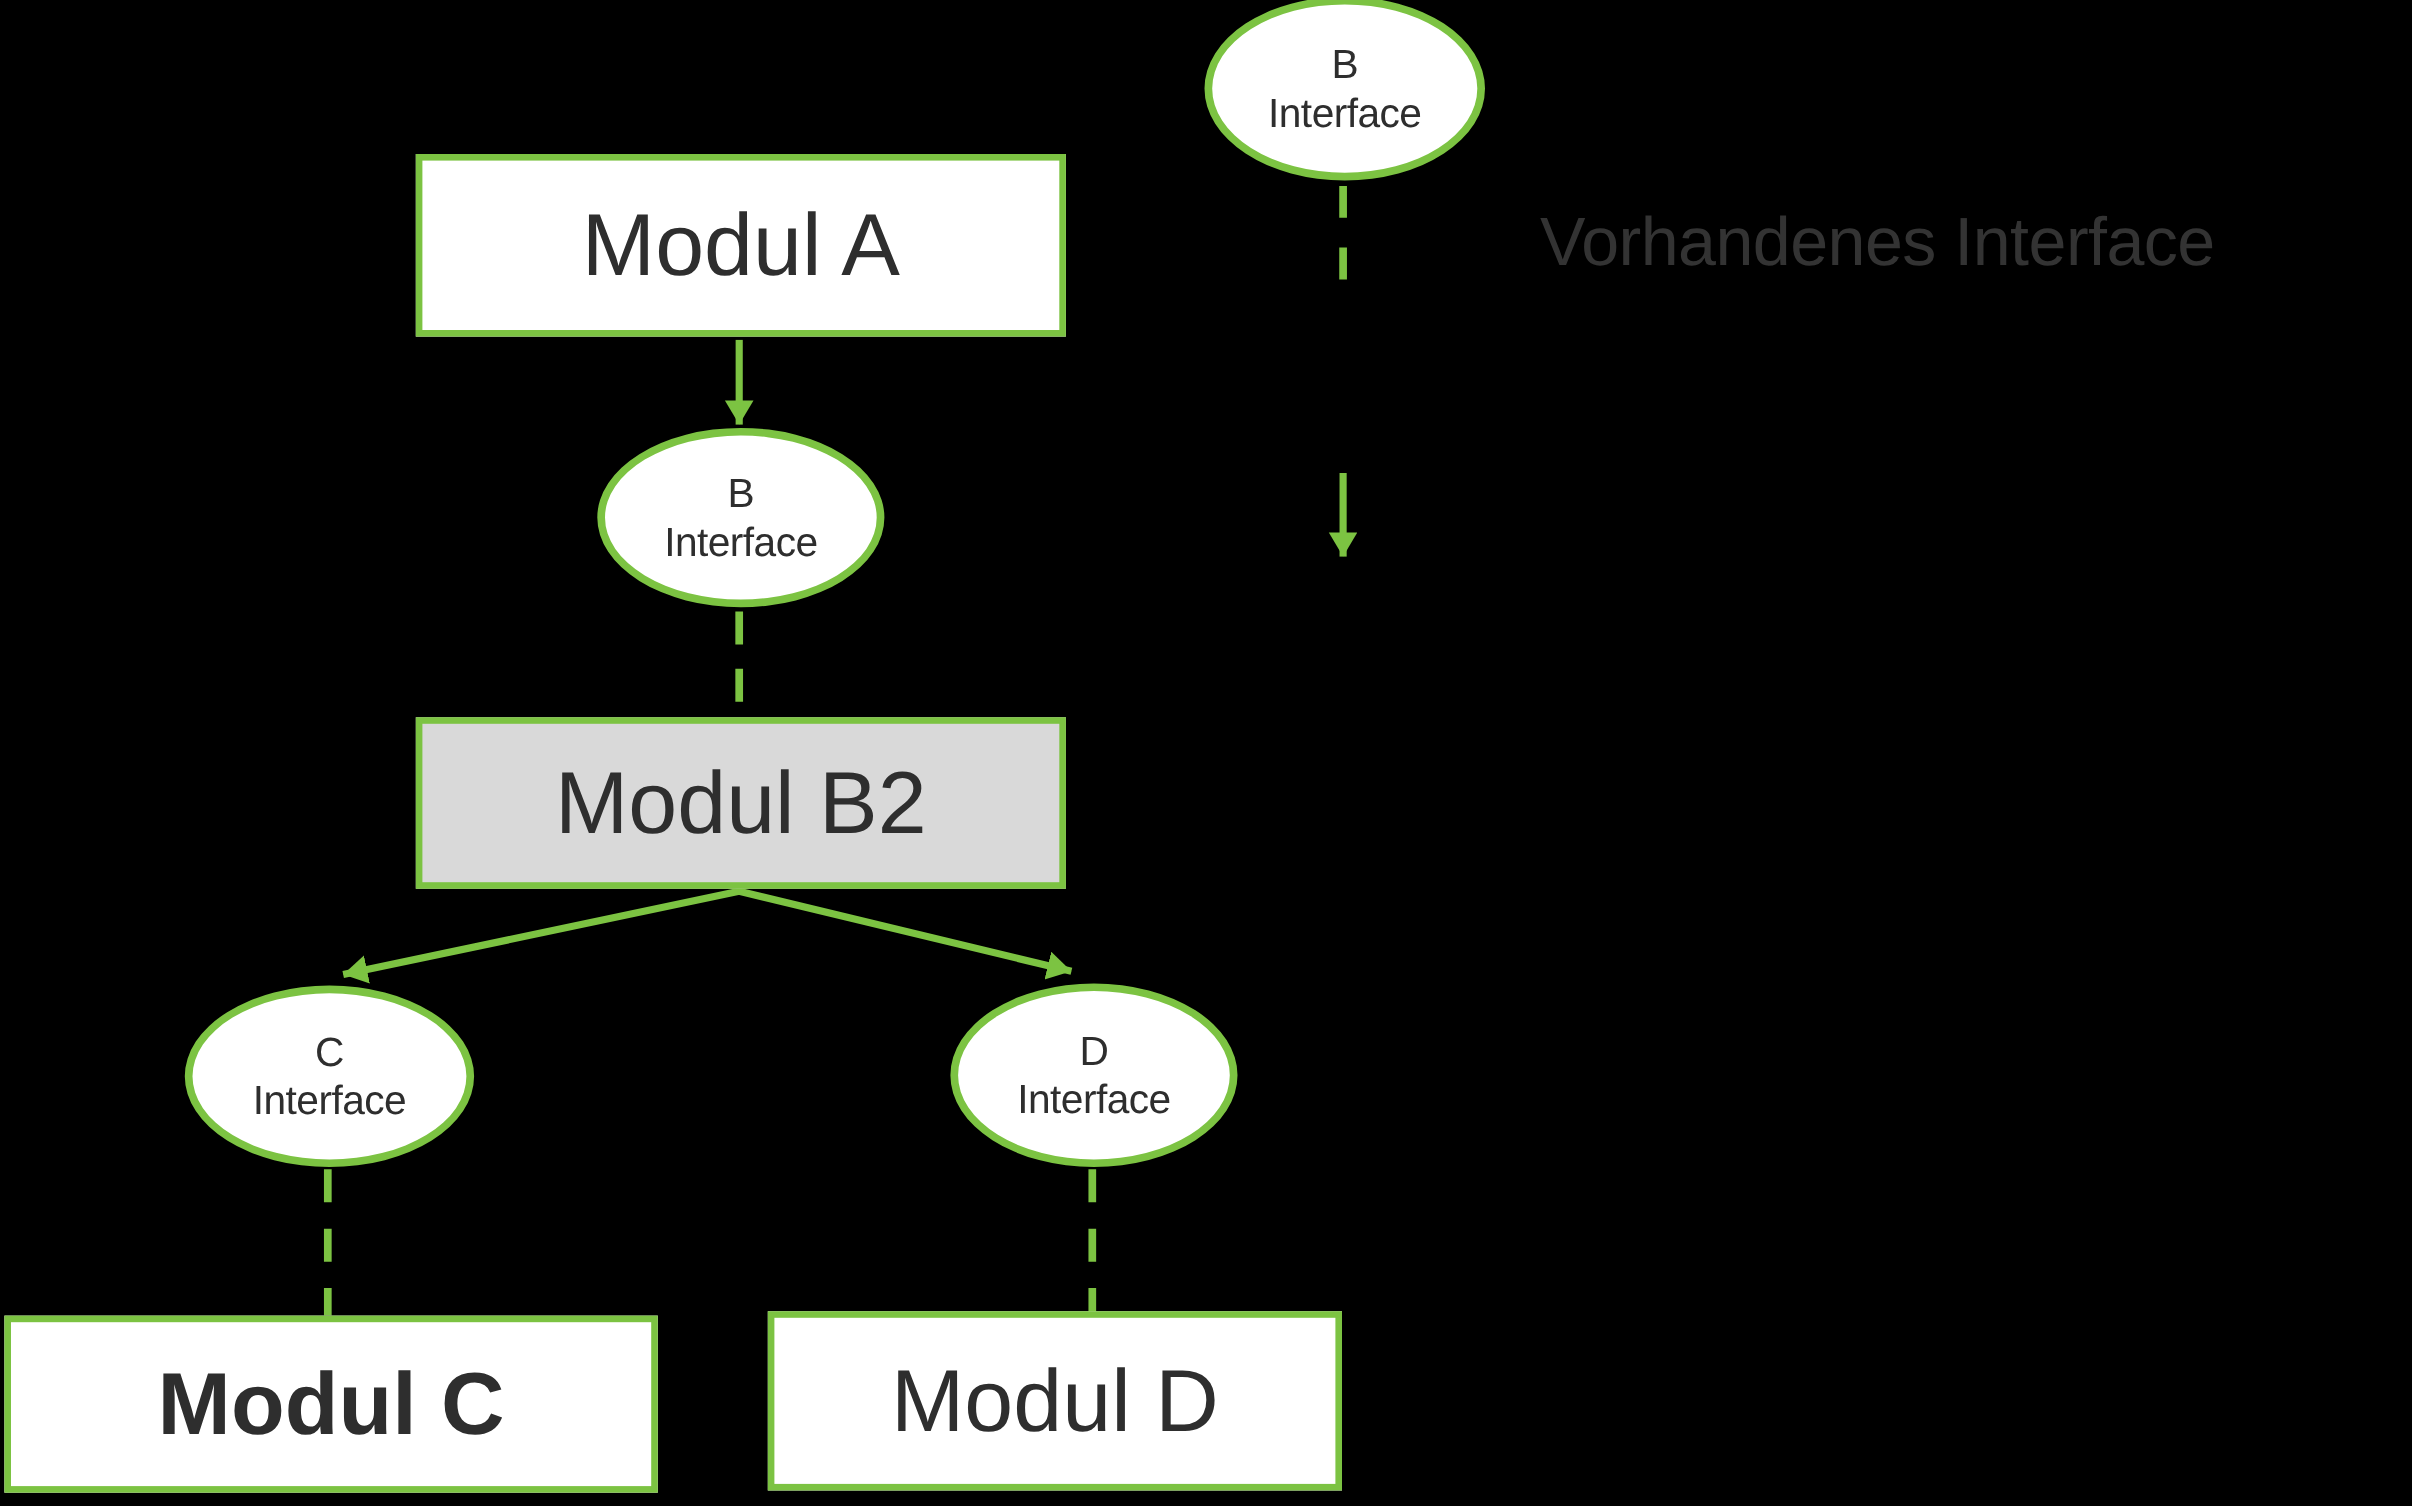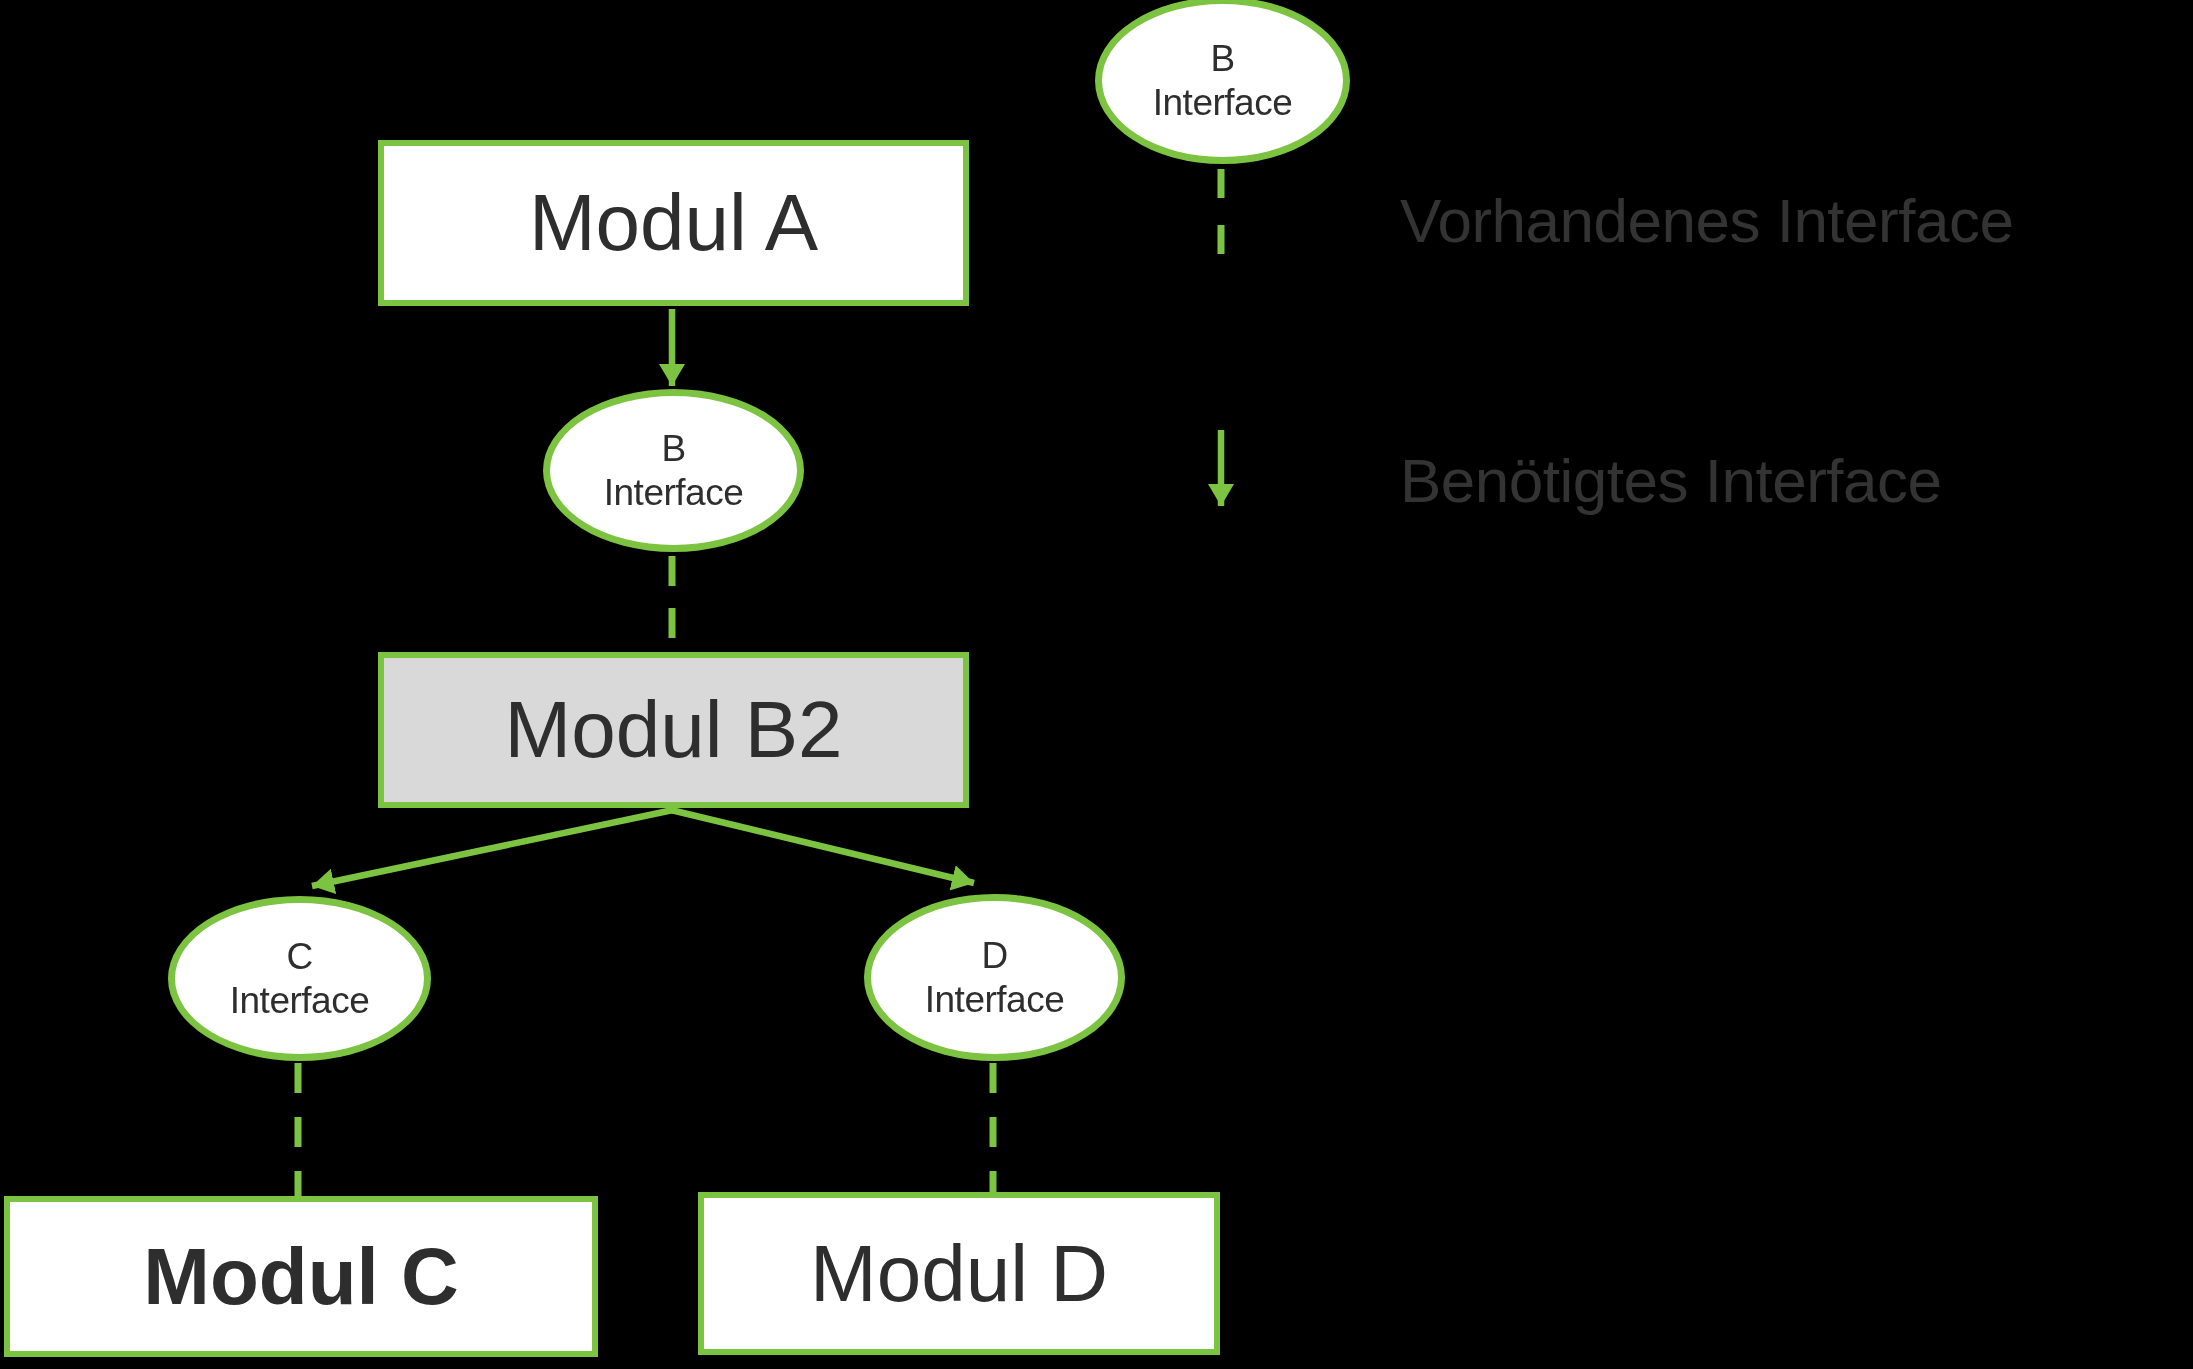--- a/index.html
+++ b/index.html
@@ -99,15 +99,14 @@
   <div class="ellipse" id="iface-d">
     <span>D</span>
     <span>Interface</span>
   </div>
 
   <div class="ellipse" id="legend-ellipse">
     <span>B</span>
     <span>Interface</span>
   </div>
   <div class="legend-label" id="legend-provided">Vorhandenes Interface</div>
-  <div class="legend-label" id="legend-required">Benötigtes Interface</div>
 
 </div>
 
 </body></html>

